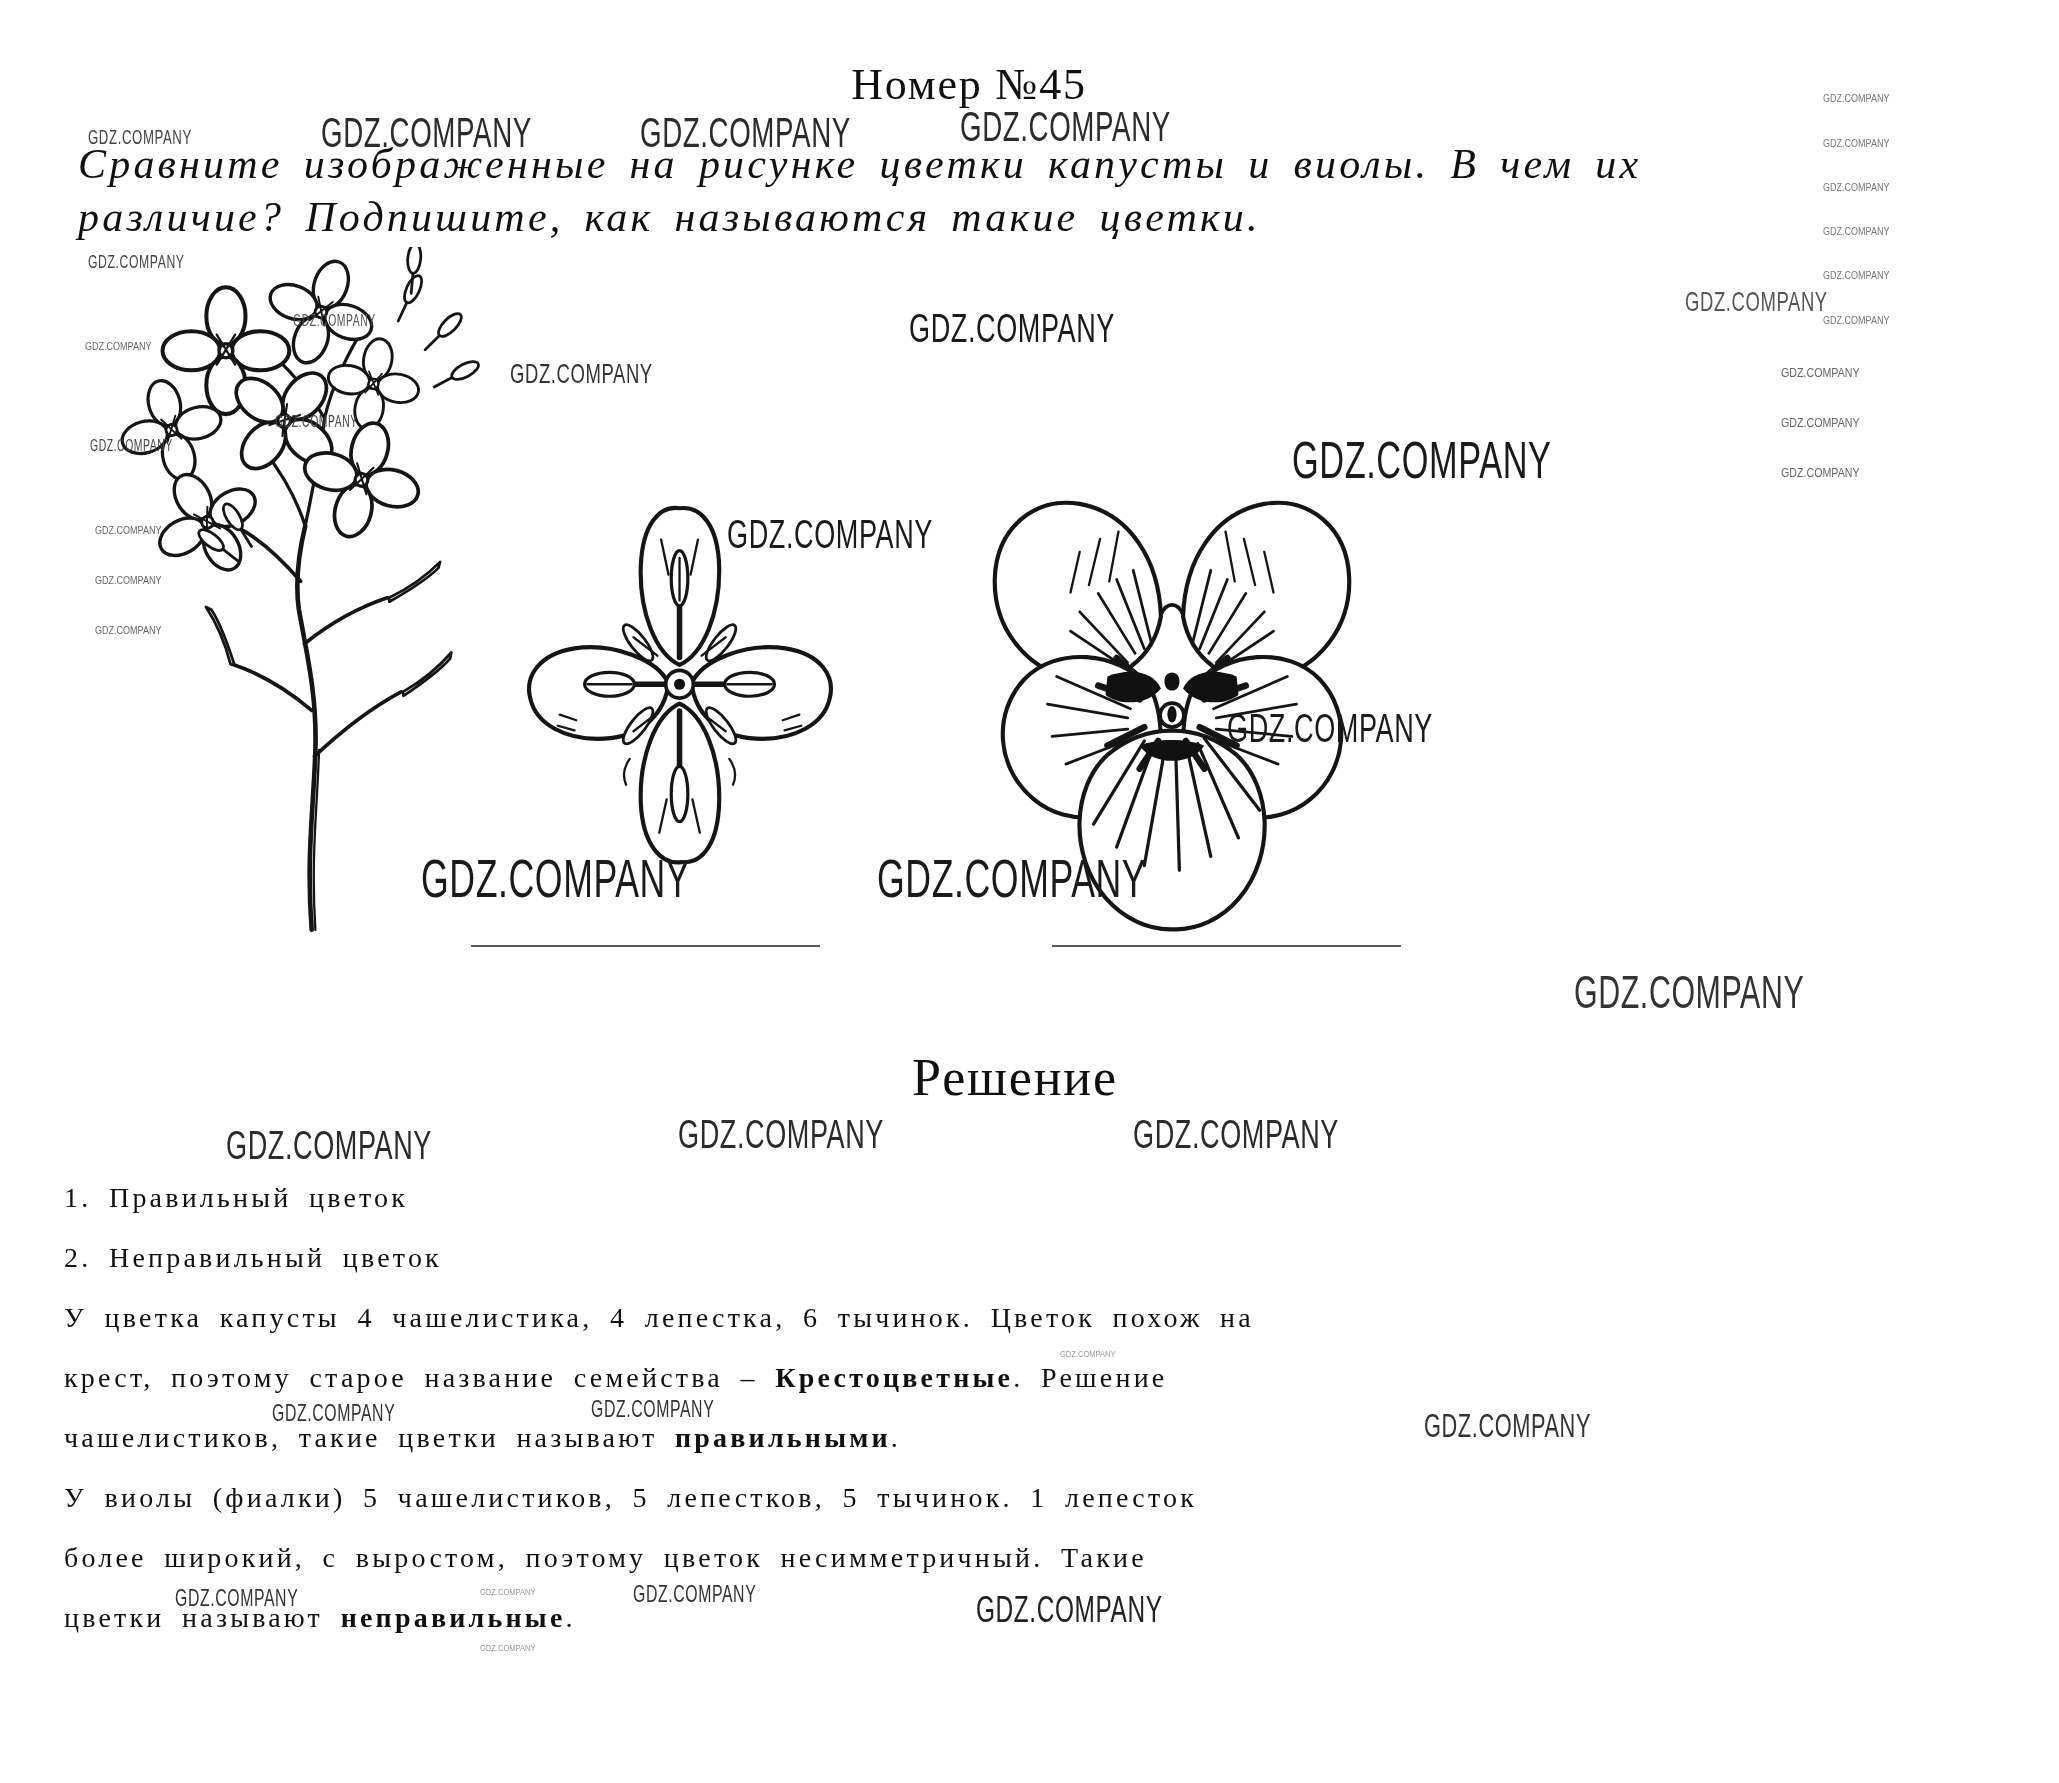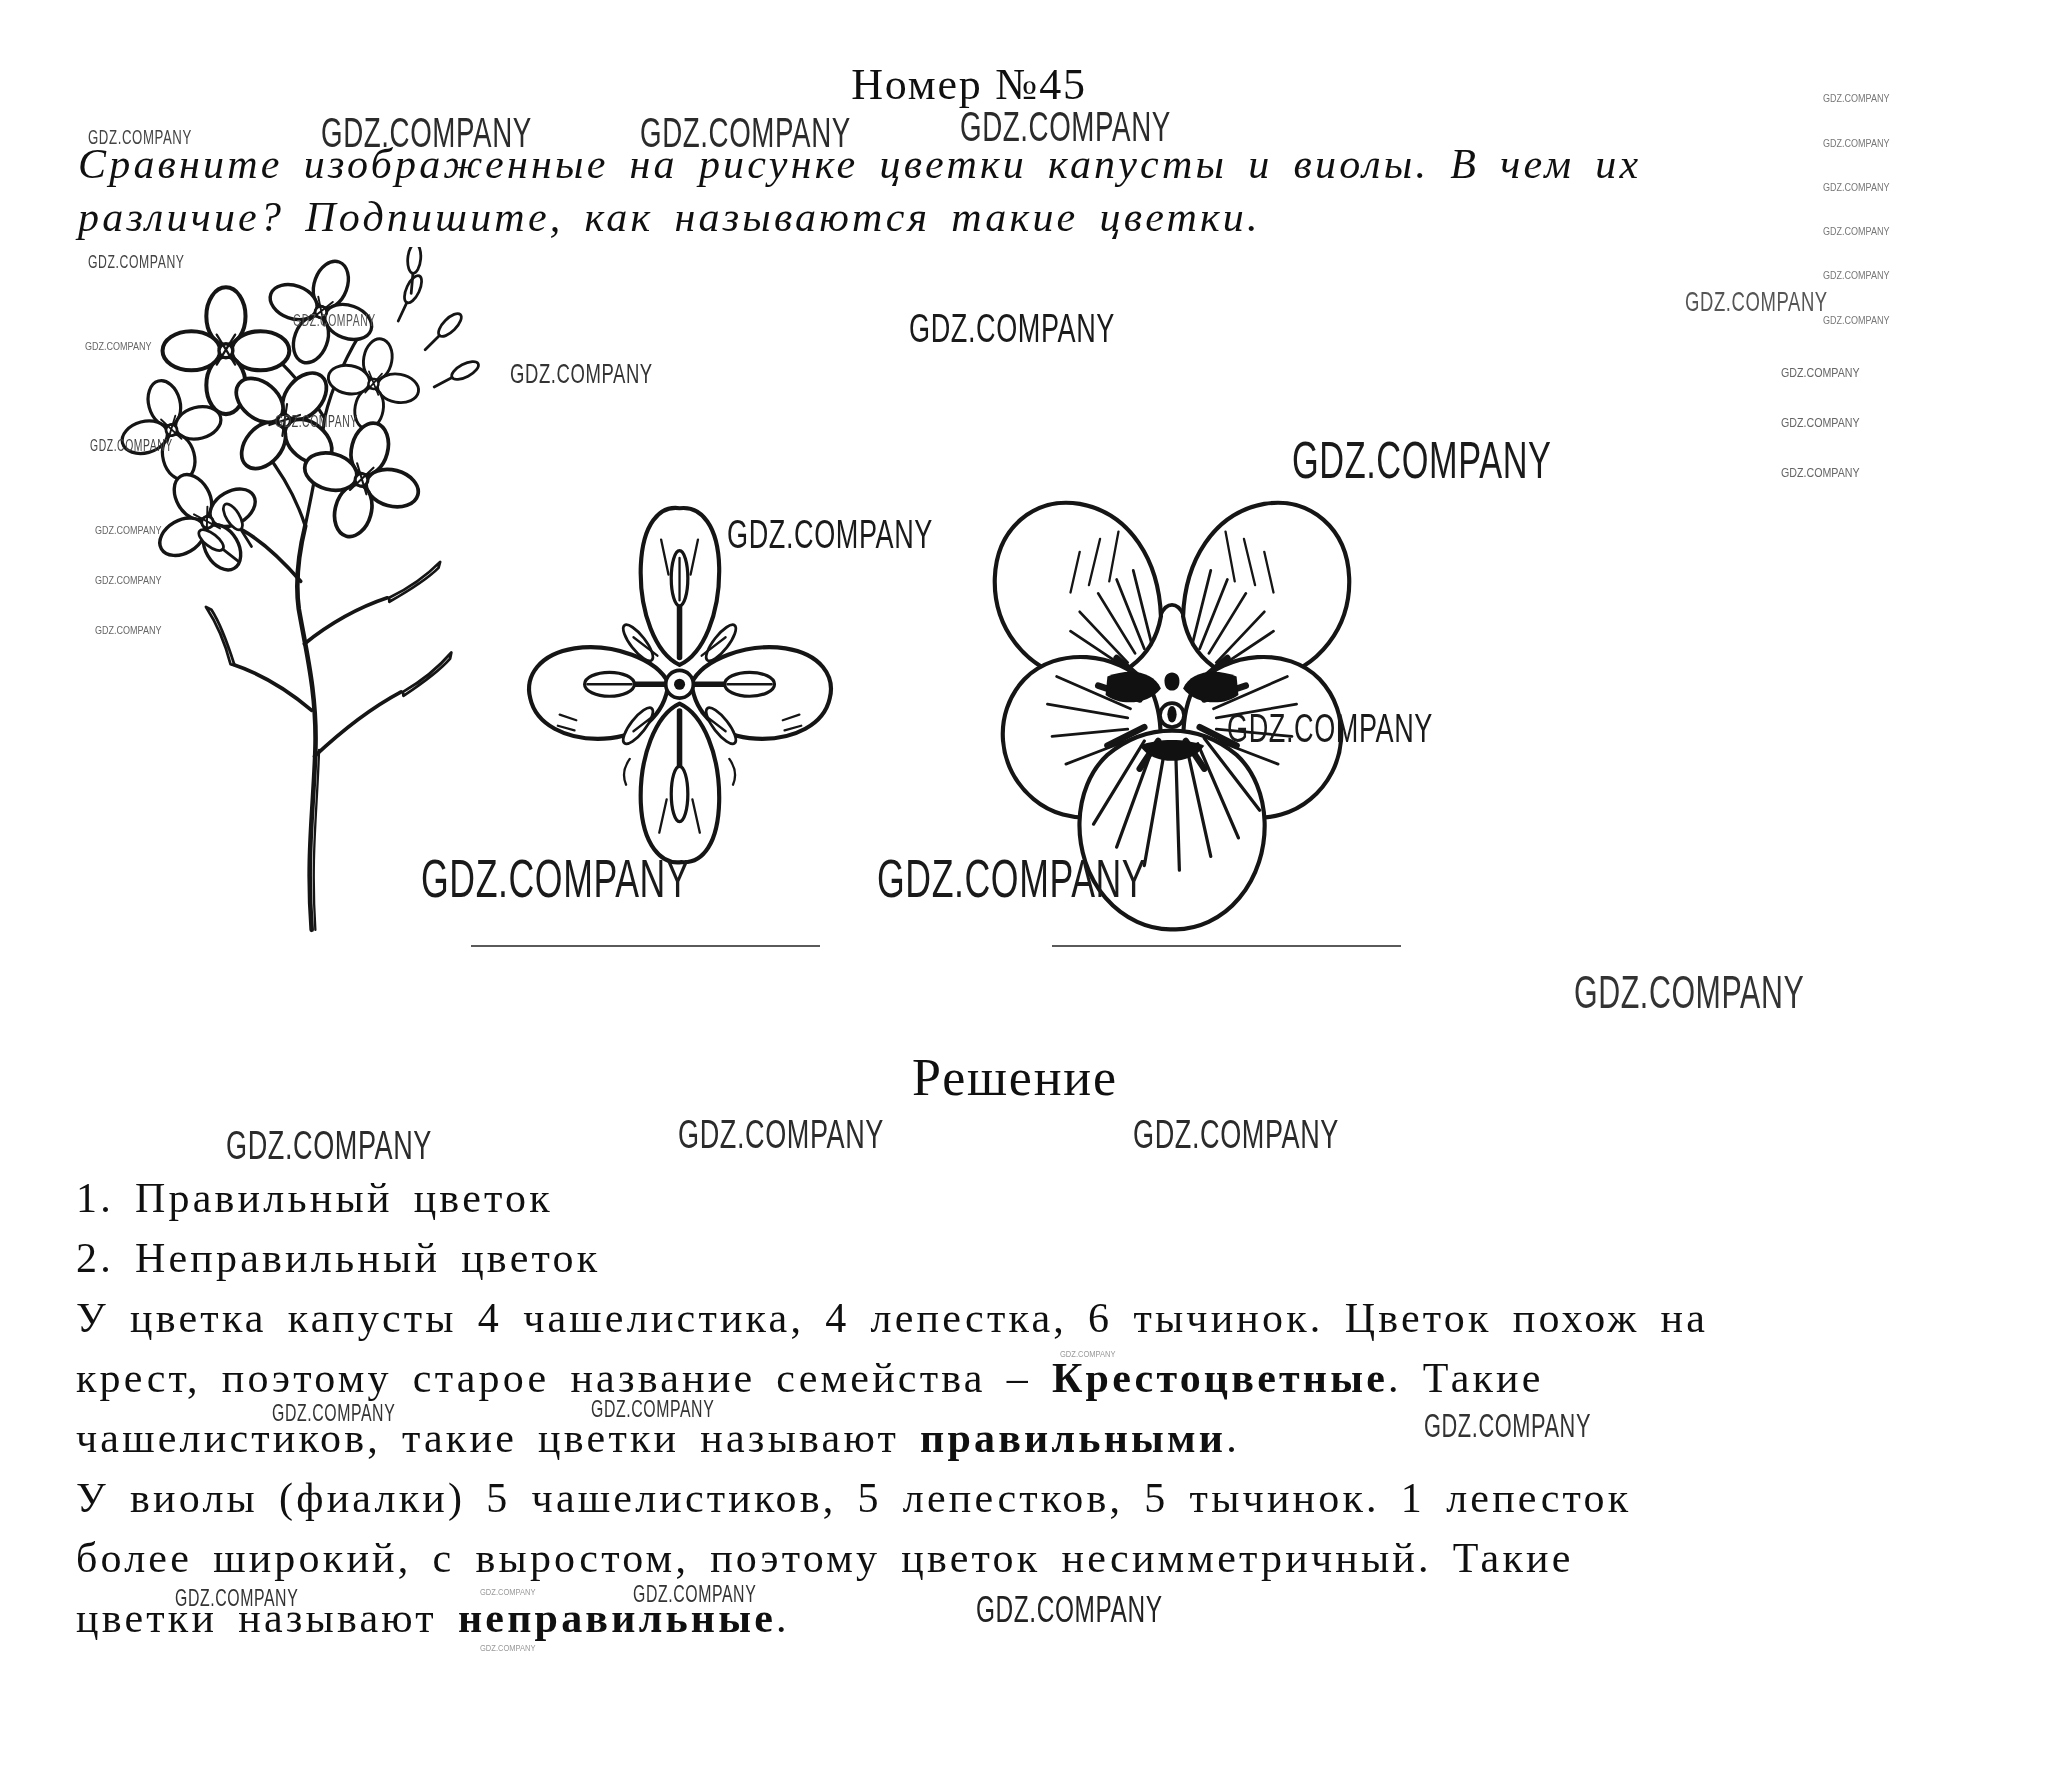--- a/index.html
+++ b/index.html
@@ -4,21 +4,21 @@
 <style>
   html,body{margin:0;padding:0;background:#ffffff;}
   .page{position:relative;width:1893px;height:1783px;background:#fff;overflow:hidden;
         font-family:"Liberation Serif", serif;color:#101010;}
   .title{position:absolute;left:0;top:59px;width:1938px;text-align:center;
          font-size:44px;letter-spacing:1.8px;}
   .qblock{position:absolute;left:78px;top:138px;width:1754px;font-size:42px;
           line-height:53px;letter-spacing:3.2px;word-spacing:7.4px;white-space:nowrap;font-style:italic;}
   .heading2{position:absolute;left:0;top:1048px;width:2030px;text-align:center;
             font-size:52px;letter-spacing:1.8px;}
-  .sol{position:absolute;left:76px;top:1168px;width:1883px;font-size:42px;
+  .sol{position:absolute;left:64px;top:1168px;width:1883px;font-size:28px;
        line-height:60px;letter-spacing:3.2px;word-spacing:7.4px;}
   .sol div{white-space:nowrap;}
   .b{font-weight:bold;}
   .wm{position:absolute;font-style:normal;font-family:"Liberation Sans", sans-serif;
       white-space:nowrap;letter-spacing:0.9px;transform:scaleX(.66);
       transform-origin:0 0;color:#2b2b2b;}
   .wm.tiny{transform:scaleX(.82);letter-spacing:0;}
   .blank{position:absolute;height:0;border-top:2.8px solid #5a5a5a;}
   .fig{position:absolute;}
   svg .ln{fill:none;stroke:#151515;stroke-linecap:round;stroke-linejoin:round;}
@@ -158,21 +158,21 @@
 
   <div class="blank" style="left:471px;top:945px;width:349px;"></div>
   <div class="blank" style="left:1052px;top:945px;width:349px;"></div>
 
   <div class="heading2">Решение</div>
 
   <div class="sol">
     <div>1. Правильный цветок</div>
     <div>2. Неправильный цветок</div>
     <div>У цветка капусты 4 чашелистика, 4 лепестка, 6 тычинок. Цветок похож на</div>
-    <div><span>крест, поэтому старое название семейства – </span><span class="b">Крестоцветные</span><span>. Такие</span></div>
+    <div><span>крест, поэтому старое название семейства – </span><span class="b">Крестоцветные</span><span>. Решение</span></div>
     <div><span>чашелистиков, такие цветки называют </span><span class="b">правильными</span><span>.</span></div>
     <div>У виолы (фиалки) 5 чашелистиков, 5 лепестков, 5 тычинок. 1 лепесток</div>
     <div>более широкий, с выростом, поэтому цветок несимметричный. Такие</div>
     <div><span>цветки называют </span><span class="b">неправильные</span><span>.</span></div>
   </div>
 
   <i class="wm" style="left:88px;top:126px;font-size:20px;color:#444;">GDZ.COMPANY</i>
   <i class="wm" style="left:321px;top:109px;font-size:42px;">GDZ.COMPANY</i>
   <i class="wm" style="left:640px;top:109px;font-size:42px;">GDZ.COMPANY</i>
   <i class="wm" style="left:960px;top:103px;font-size:42px;">GDZ.COMPANY</i>

